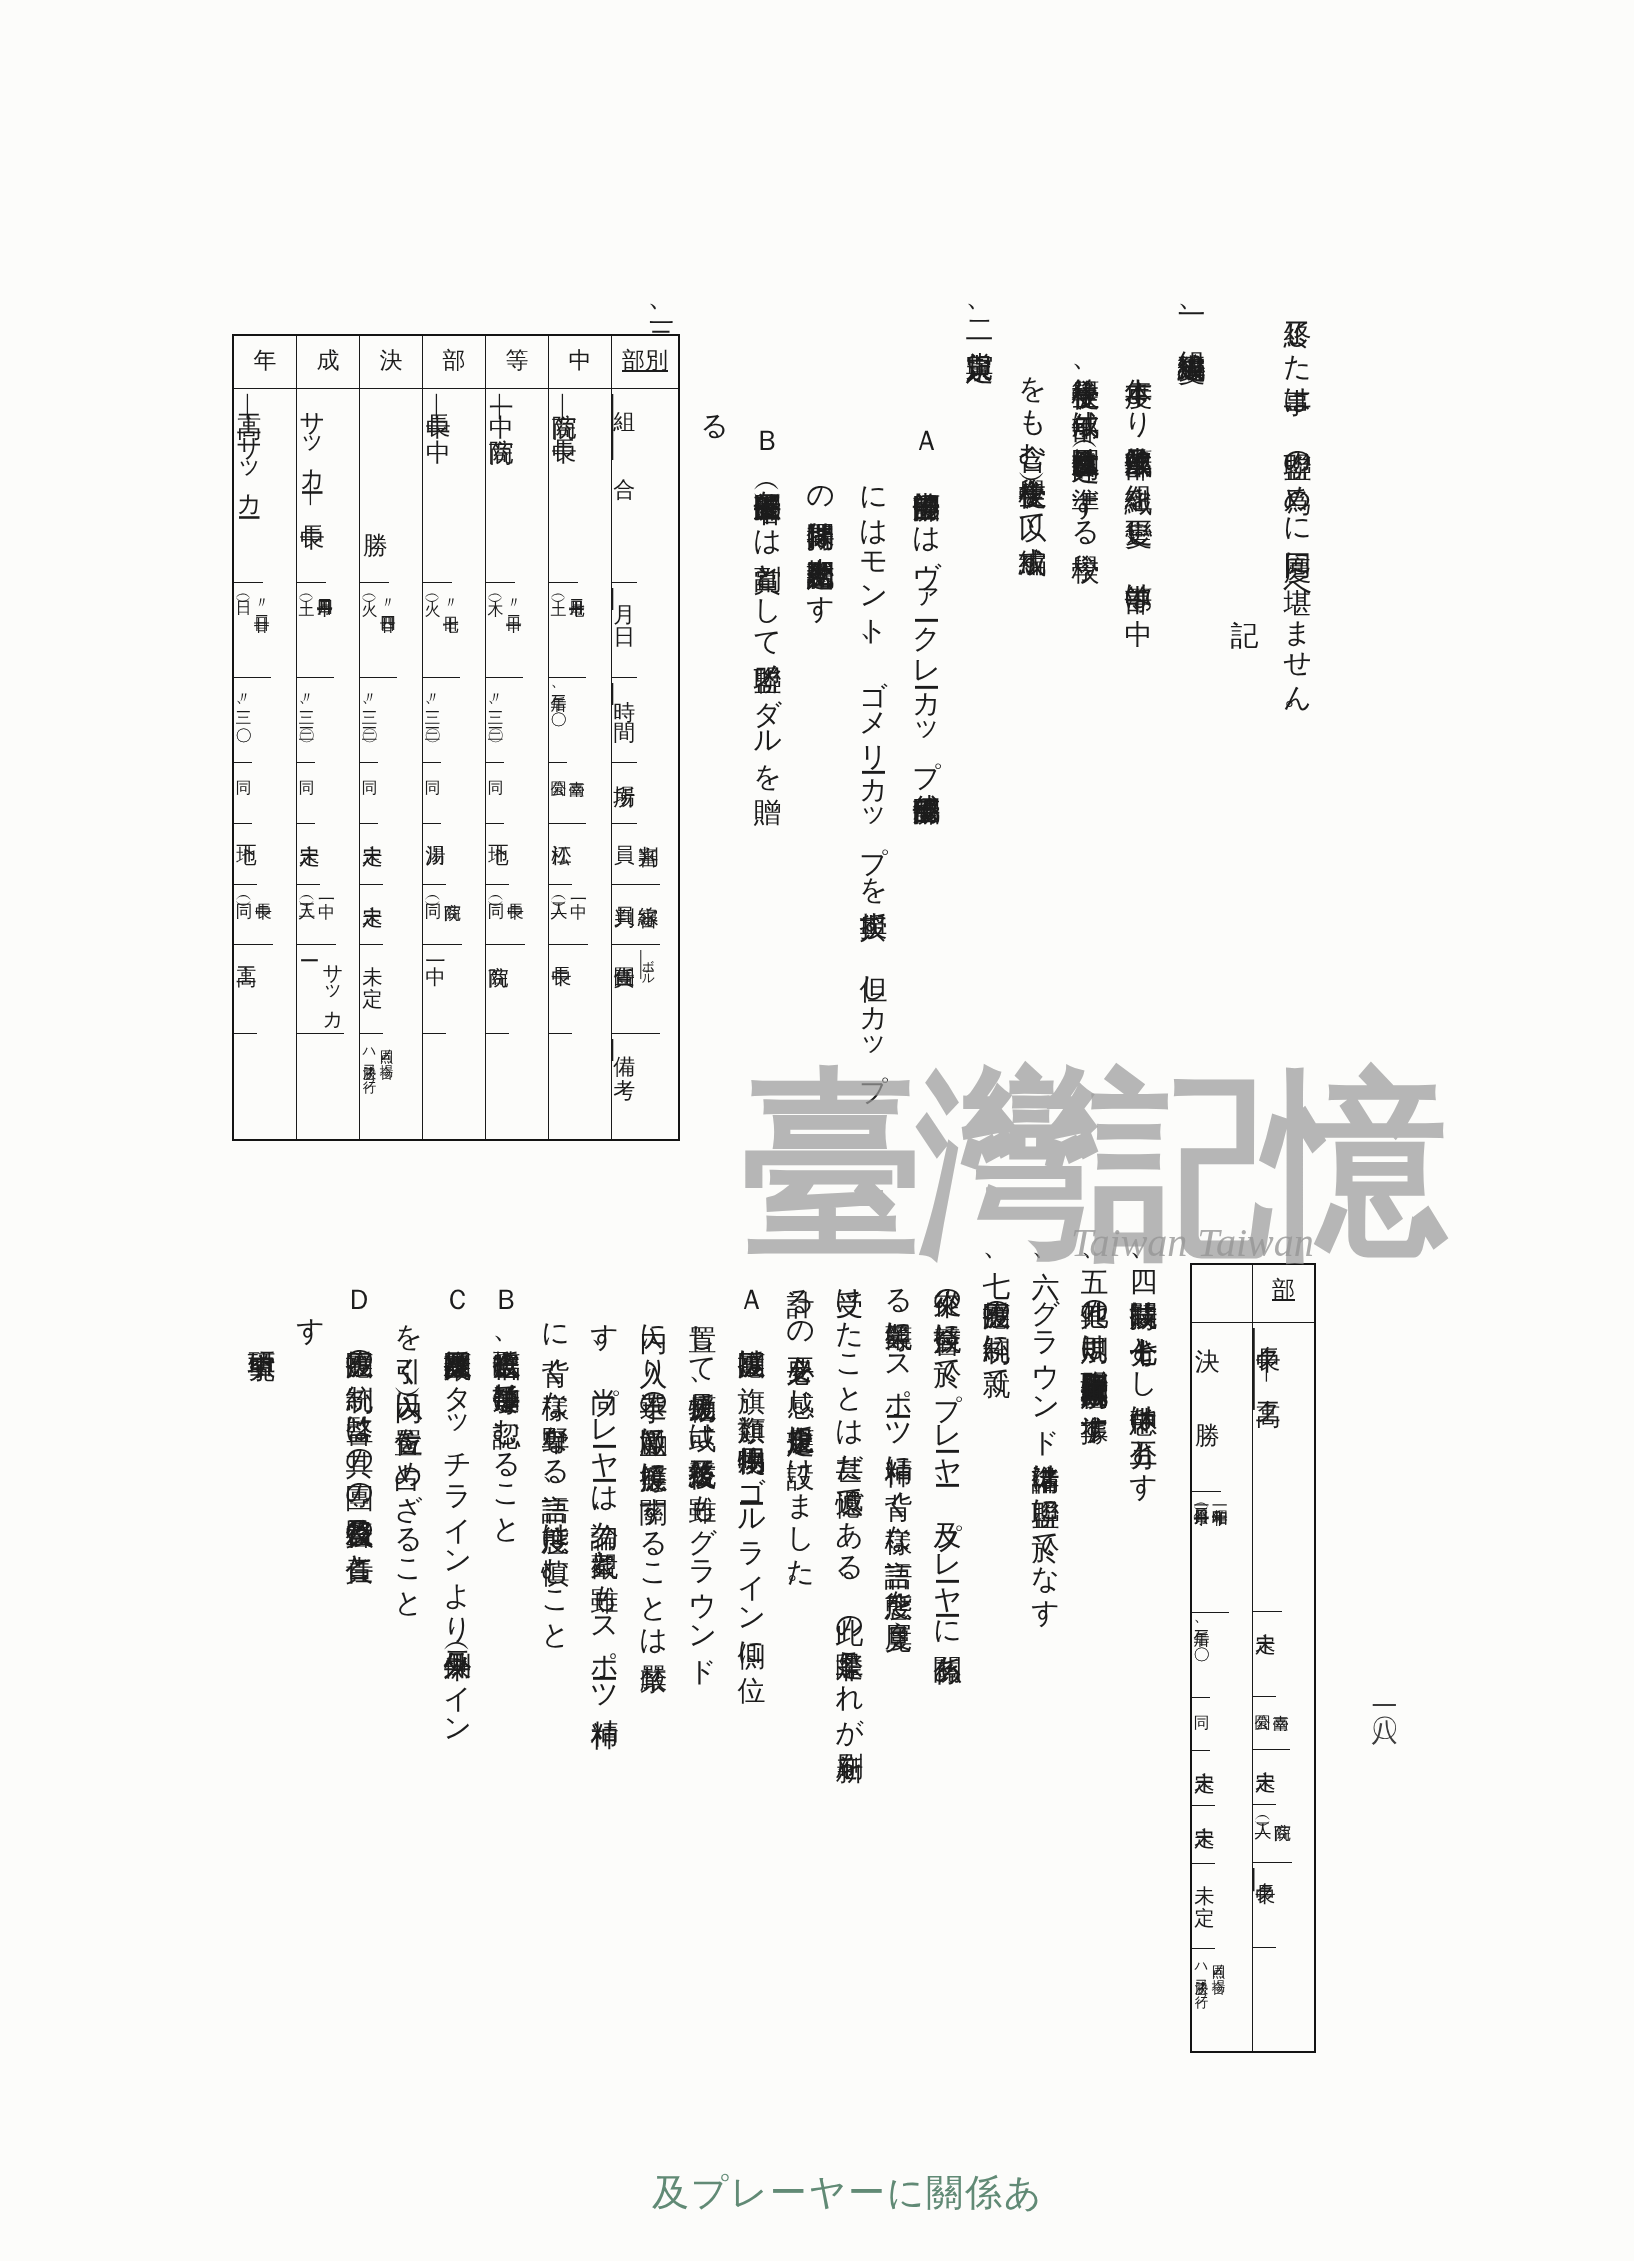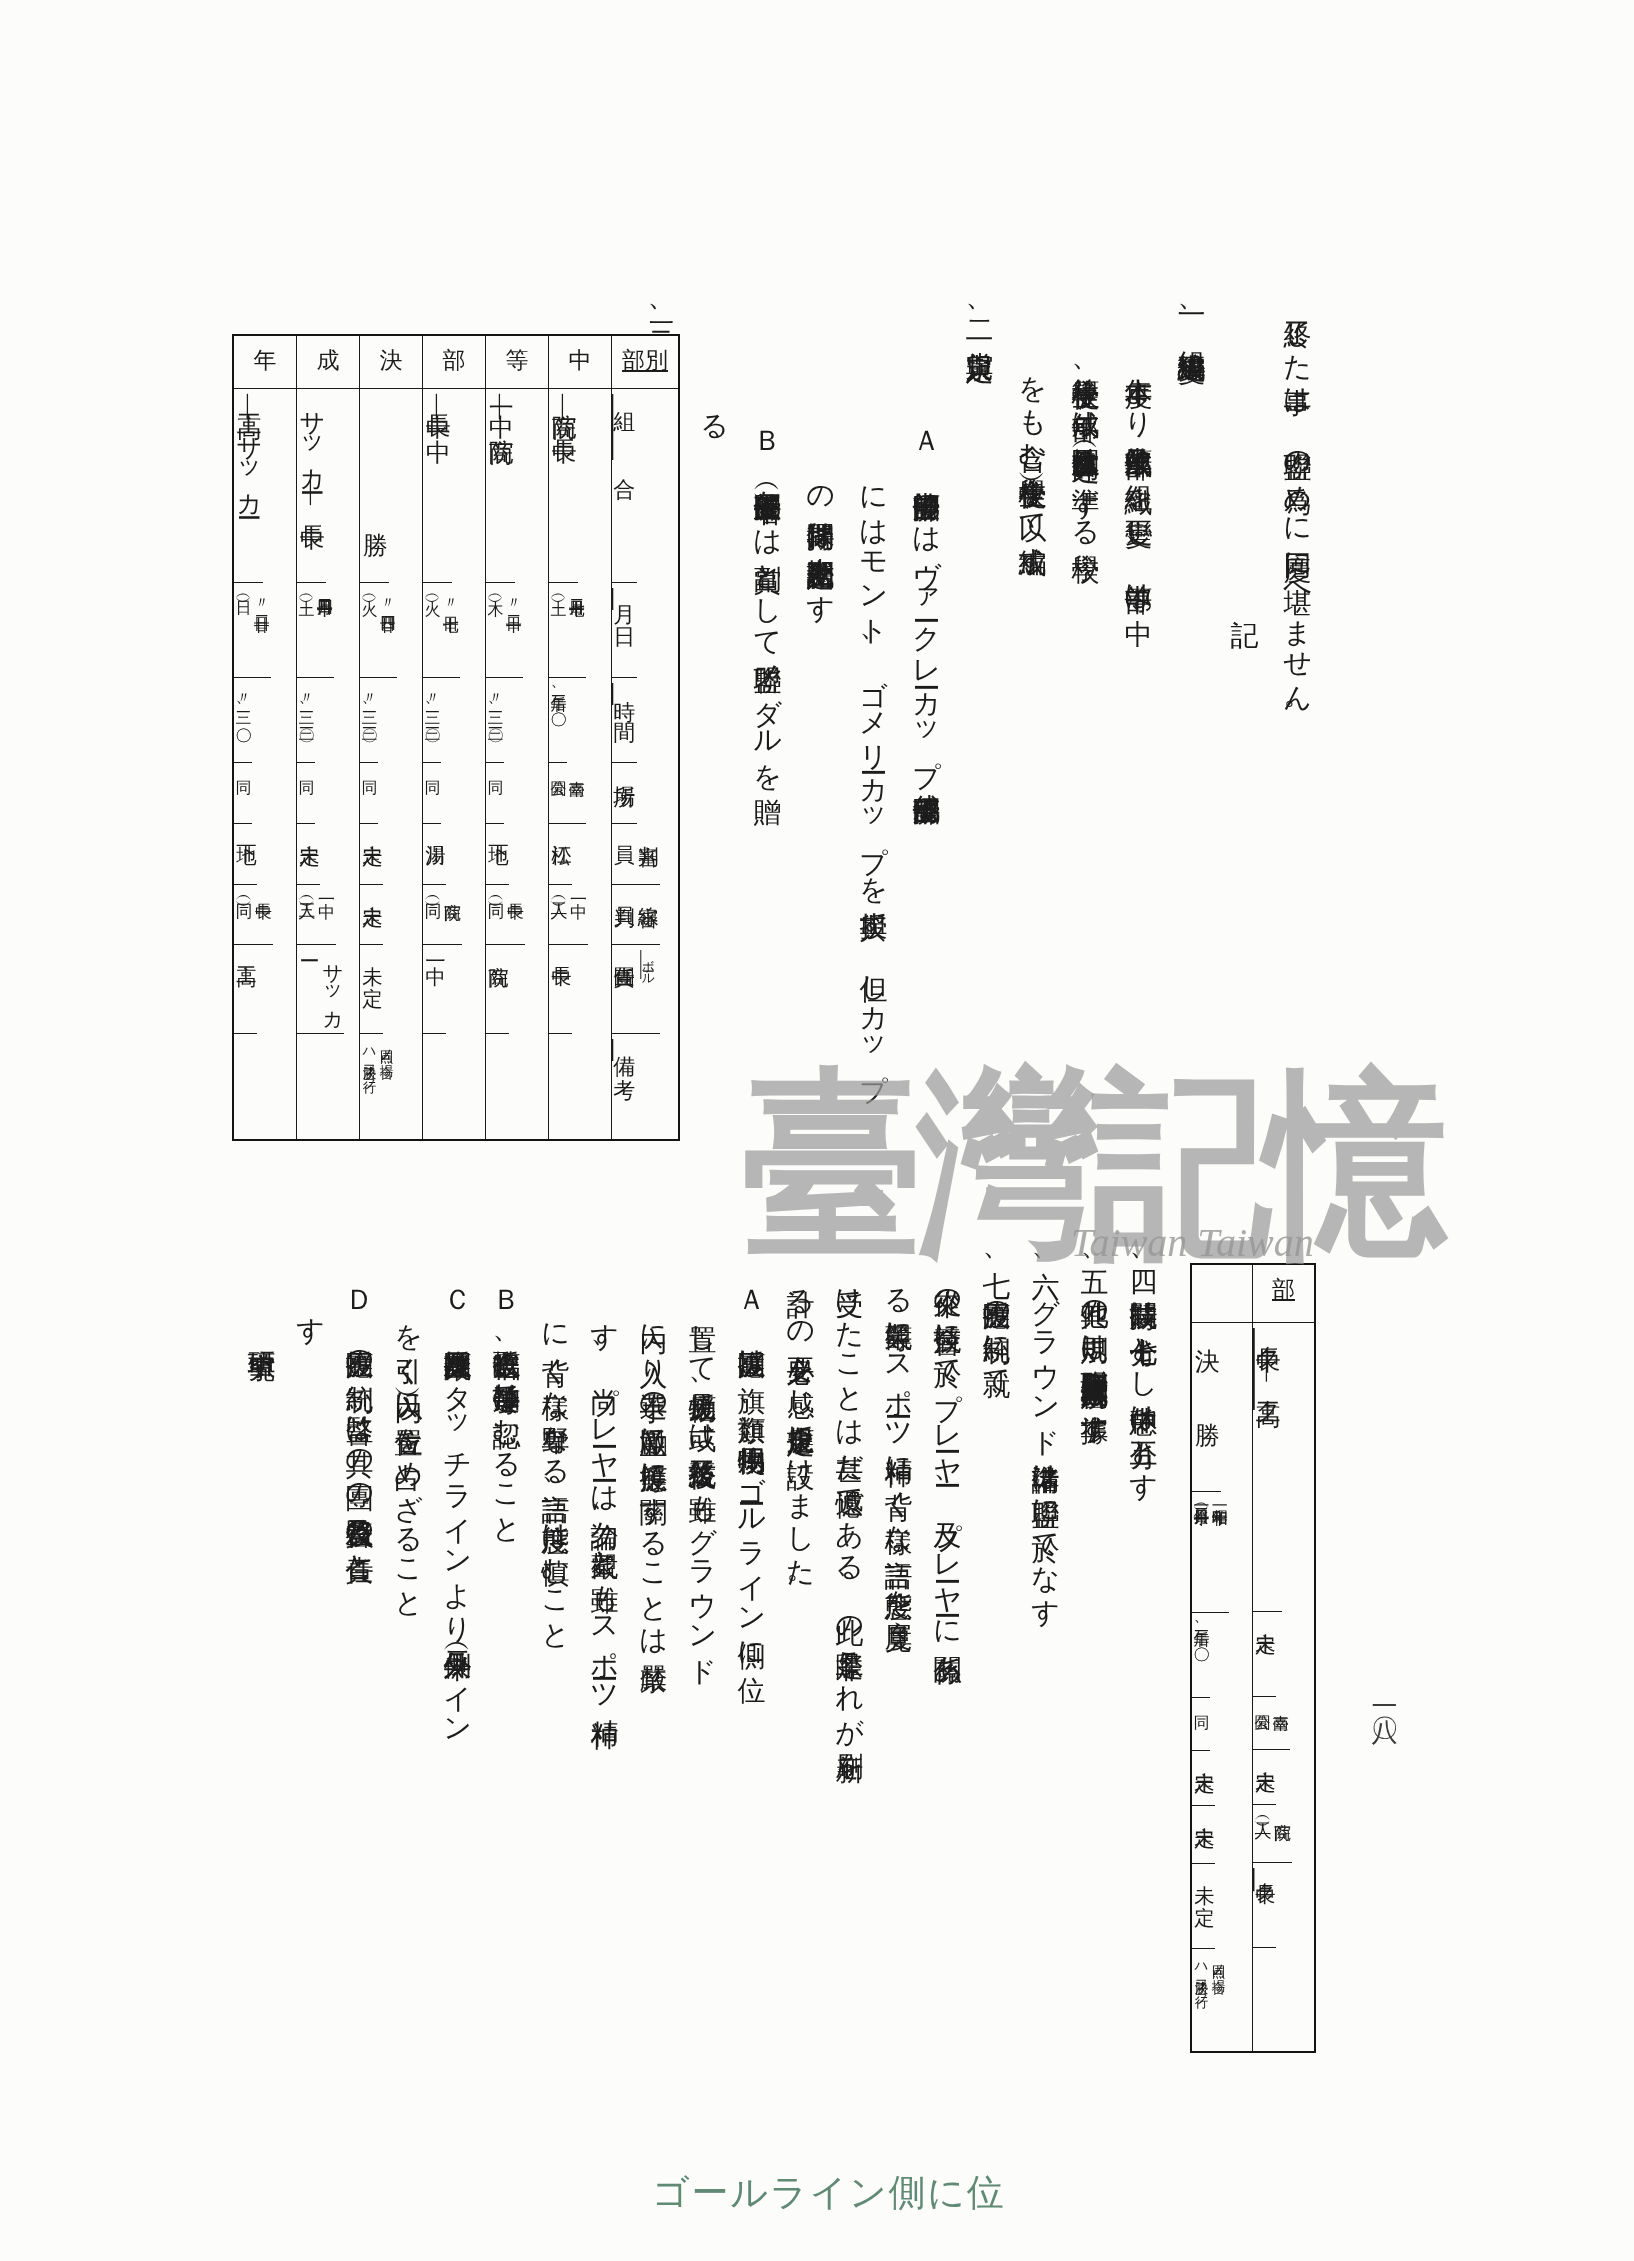--- a/index.html
+++ b/index.html
@@ -196,14 +196,14 @@
       <div class="t-cell m" style="height: 58px;"><span>未定</span></div>
       <div class="t-cell m" style="height: 85px;"><span>未　定</span></div>
       <div class="t-cell xs" style="height: 100px;"><span>同点ノ場合</span><br><span>ハ決勝ヲ行フ</span></div>
     </div>
   </div>
 
 <div id="page-num" class="abs">一〇八</div>
 
 <div id="wm-cjk" class="abs">臺灣記憶</div>
 <div id="wm-latin" class="abs">Taiwan Taiwan</div>
-<div id="bottom-mark" class="abs">ゴールライン側に位</div>
+<div id="bottom-mark" class="abs">及プレーヤーに關係あ</div>
 
 
 </body></html>

